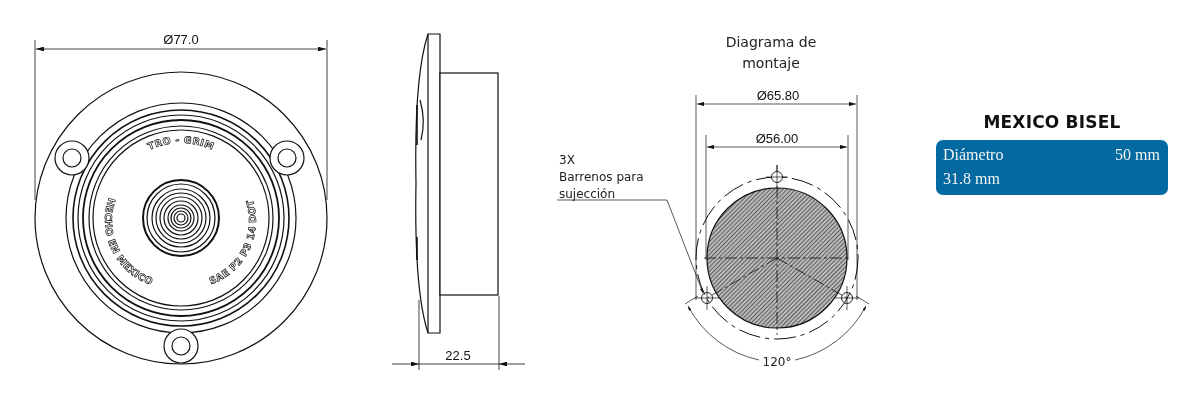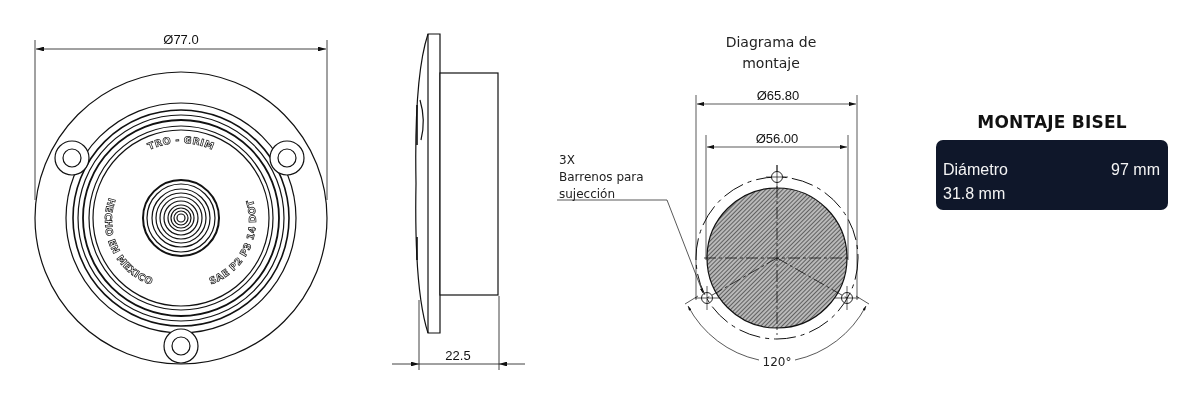--- a/index.html
+++ b/index.html
@@ -5,22 +5,22 @@
     html, body { margin: 0; padding: 0; background: #ffffff; }
     body { width: 1200px; height: 400px; position: relative; overflow: hidden;
            font-family: "Liberation Sans", sans-serif; color: #111; }
     svg.drawing { position: absolute; left: 0; top: 0; }
     .dimtxt { font-family: "Liberation Sans", sans-serif; font-size: 13px; fill: #111; }
     .lbl { font-family: "DejaVu Sans", sans-serif; font-size: 12px; fill: #222; }
     .title-diag { font-family: "DejaVu Sans", sans-serif; font-size: 14px; fill: #222; }
     .engrave { font-family: "DejaVu Sans", sans-serif; font-size: 9.5px; font-weight: bold; fill: #fff; stroke: #111; stroke-width: 0.7; letter-spacing: 0.5px; }
     .spec { position: absolute; left: 936px; top: 108px; width: 232px; text-align: center; }
     .spec-title { font-family: "DejaVu Sans", sans-serif; font-weight: bold; font-size: 17px; line-height: 28px; color: #111; letter-spacing: 0.2px; }
-    .spec-box { margin-top: 4px; background: #0f172a; border-radius: 7px; padding: 18px 8px 4px 7px; color: #f4f4f4;
-                font-family: Liberation Sans, sans-serif; font-size: 16px; line-height: 24px; }
+    .spec-box { margin-top: 4px; background: #0369a1; border-radius: 7px; padding: 3px 8px 4px 7px; color: #f4f4f4;
+                font-family: Liberation Serif, serif; font-size: 16px; line-height: 24px; }
     .spec-row { display: flex; justify-content: space-between; }
   </style>
 </head>
 <body>
 
 <svg class="drawing" width="1200" height="400" viewBox="0 0 1200 400">
   <defs>
     <marker id="arr" viewBox="0 0 10 6" refX="10" refY="3" markerWidth="12" markerHeight="6" orient="auto-start-reverse">
       <path d="M0,0 L10,3 L0,6 z" fill="#111"></path>
     </marker>
@@ -130,23 +130,23 @@
   </g>
   <text class="dimtxt" x="778" y="100" text-anchor="middle">Ø65.80</text>
   <text class="dimtxt" x="777" y="143" text-anchor="middle">Ø56.00</text>
   <text class="lbl" x="559" y="164">3X</text>
   <text class="lbl" x="559" y="181">Barrenos para</text>
   <text class="lbl" x="559" y="198">sujección</text>
   <text class="lbl" x="777" y="366" text-anchor="middle">120°</text>
 </svg>
 
 <div class="spec">
-  <div class="spec-title">MONTAJE BISEL</div>
+  <div class="spec-title">MEXICO BISEL</div>
   <div class="spec-box">
     <div class="spec-row">
       <span>Diámetro</span>
-      <span>97 mm</span>
+      <span>50 mm</span>
     </div>
     <div class="spec-row">
       <span>31.8 mm</span>
     </div>
   </div>
 </div>
 
 </body></html>

